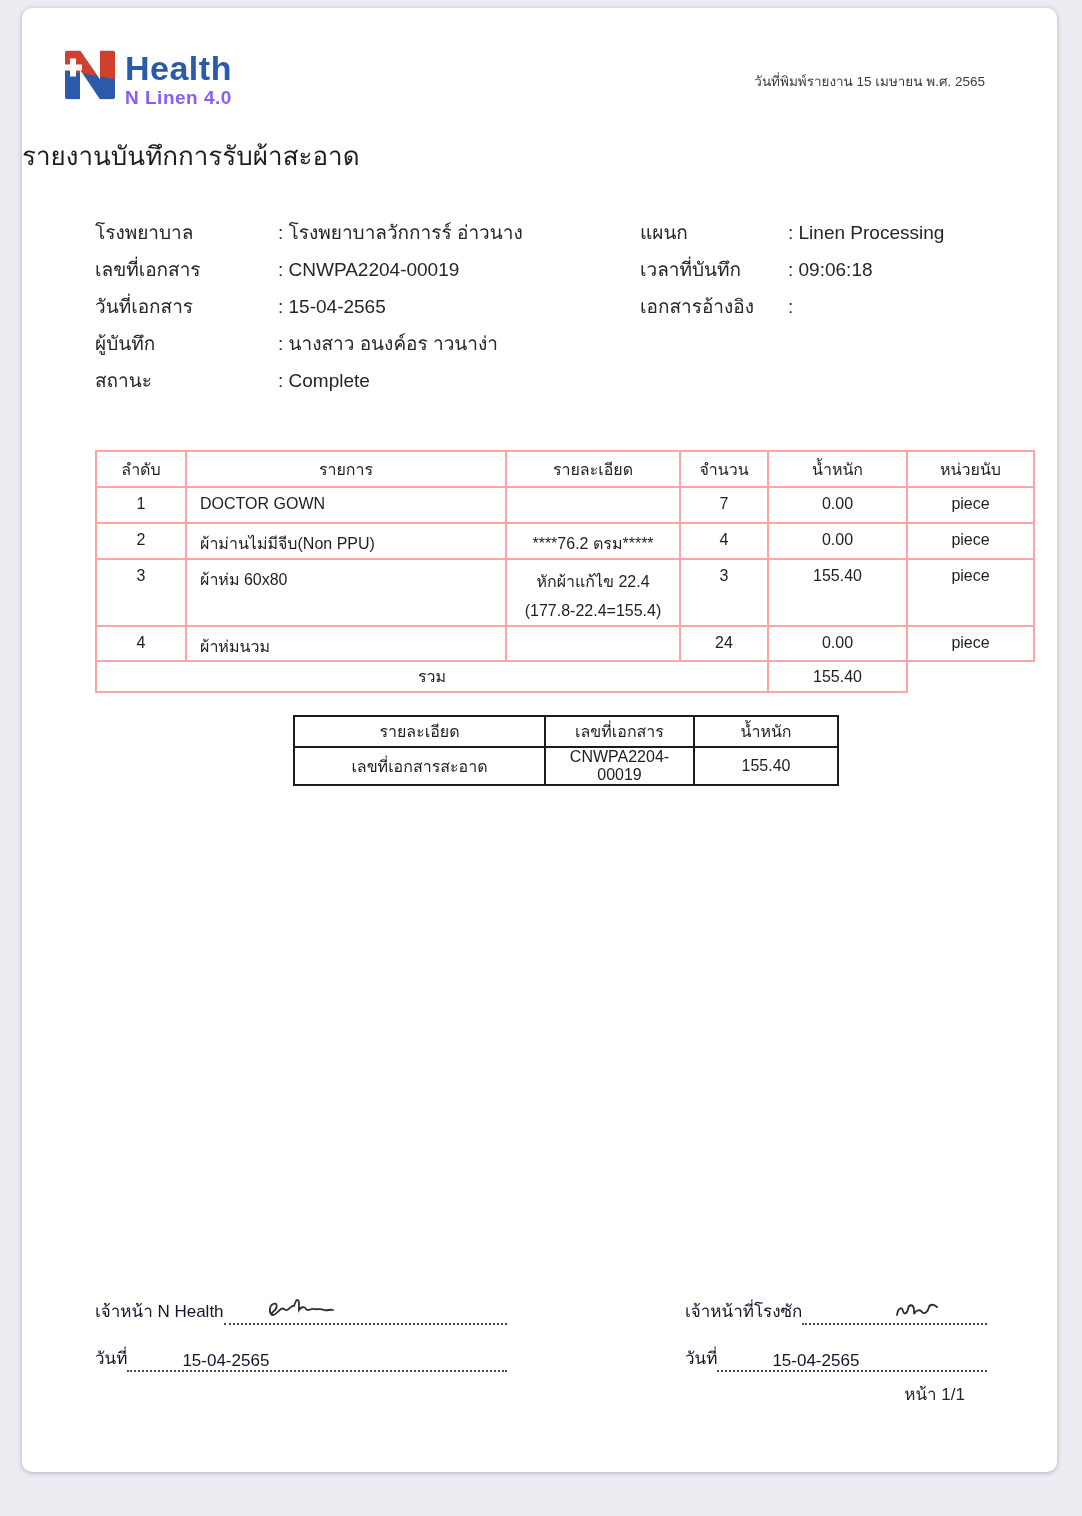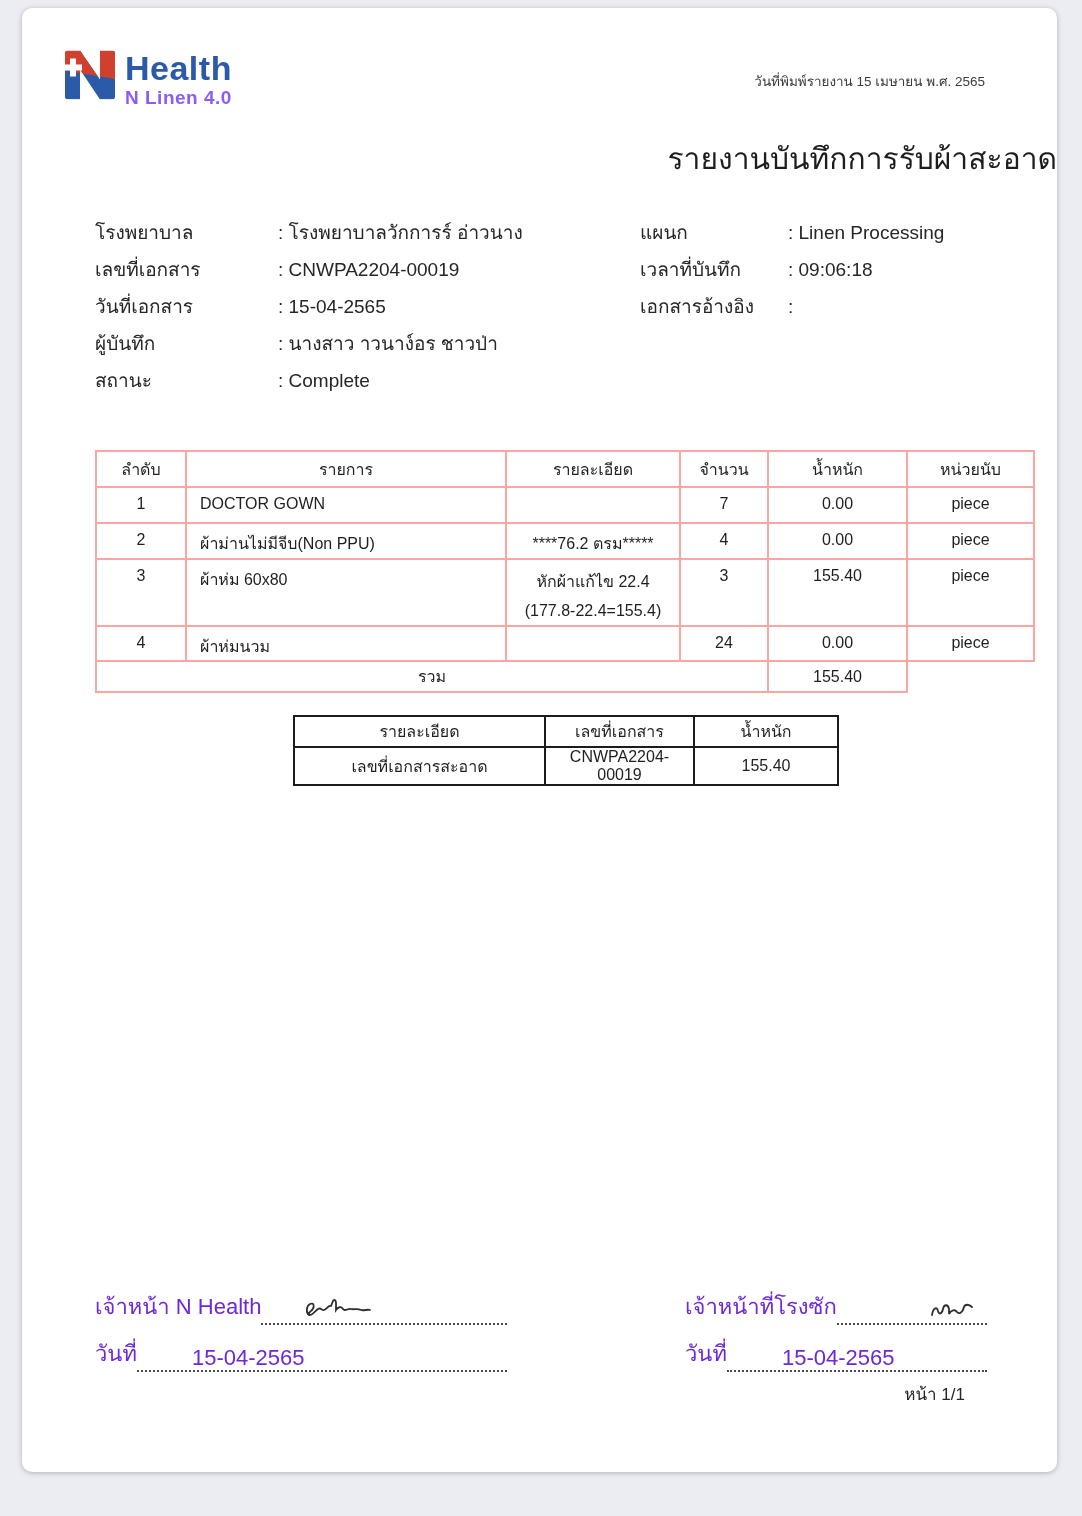--- a/index.html
+++ b/index.html
@@ -26,21 +26,21 @@
   }
 
   
   .logo { position: absolute; left: 43px; top: 42px; display: flex; gap: 10px; }
   .logo svg { width: 50px; height: 50px; flex: 0 0 auto; }
   .logo-brand { color: #2a5aa8; font-weight: bold; font-size: 34px; line-height: 36px; letter-spacing: .5px; }
   .logo-sub   { color: #8b5cf6; font-weight: bold; font-size: 19px; line-height: 20px; letter-spacing: .5px; margin-top: 2px; }
 
   .print-date { position: absolute; top: 62px; right: 72px; font-size: 13.5px; color: #3c3c3c; }
 
-  .title { position: absolute; top: 127px; left: 0; width: 100%; text-align: right; font-size: 30px; color: #1d1d1d; }
+  .title { position: absolute; top: 127px; left: 0; width: 100%; text-align: left; font-size: 26px; color: #1d1d1d; }
 
   
   .info { position: absolute; top: 206px; left: 0; width: 100%; font-size: 19px; }
   .info-col { position: absolute; top: 0; }
   .info-col.left  { left: 73px;  width: 520px; }
   .info-col.right { left: 618px; width: 400px; }
   .info-row { display: flex; height: 37px; line-height: 37px; }
   .info-col.left  .lab { width: 183px; flex: 0 0 auto; }
   .info-col.right .lab { width: 148px; flex: 0 0 auto; }
   .info-row .val { white-space: nowrap; }
@@ -61,21 +61,21 @@
 
   
   table.summary {
     position: absolute; left: 271px; top: 707px; width: 544px;
     border-collapse: collapse; table-layout: fixed;
     font-size: 16px; color: #1f1f1f; text-align: center;
   }
   table.summary th, table.summary td { border: 2px solid #1c1c1c; height: 31px; vertical-align: middle; font-weight: normal; padding: 0 4px; }
 
   
-  .sig { position: absolute; font-size: 22px; color: #6d28d9; }
+  .sig { position: absolute; font-size: 17px; color: #0f172a; }
   .sig.left  { left: 73px;  top: 1277px; width: 412px; }
   .sig.right { left: 663px; top: 1277px; width: 302px; }
   .sig-line { display: flex; align-items: flex-end; height: 40px; }
   .sig-line .lab { white-space: nowrap; padding-bottom: 1px; }
   .dots { flex: 1 1 auto; border-bottom: 2.5px dotted #4a4a4a; position: relative; height: 100%; }
   .scribble { position: absolute; bottom: 2px; }
   .sig.left  .scribble { left: 42px; }
   .sig.right .scribble { left: 92px; }
   .over-date { position: absolute; left: 55px; bottom: -1px; white-space: nowrap; }
   .sig-line.date { margin-top: 7px; }
@@ -120,21 +120,21 @@
         <div class="info-row">
           <span class="lab">เลขที่เอกสาร</span>
           <span class="val">: CNWPA2204-00019</span>
         </div>
         <div class="info-row">
           <span class="lab">วันที่เอกสาร</span>
           <span class="val">: 15-04-2565</span>
         </div>
         <div class="info-row">
           <span class="lab">ผู้บันทึก</span>
-          <span class="val">: นางสาว าวนาง์อร ชาวป่า</span>
+          <span class="val">: นางสาว อนงค์อร าวนาง่า</span>
         </div>
         <div class="info-row">
           <span class="lab">สถานะ</span>
           <span class="val">: Complete</span>
         </div>
       </div>
       <div class="info-col right">
         <div class="info-row">
           <span class="lab">แผนก</span>
           <span class="val">: Linen Processing</span>

